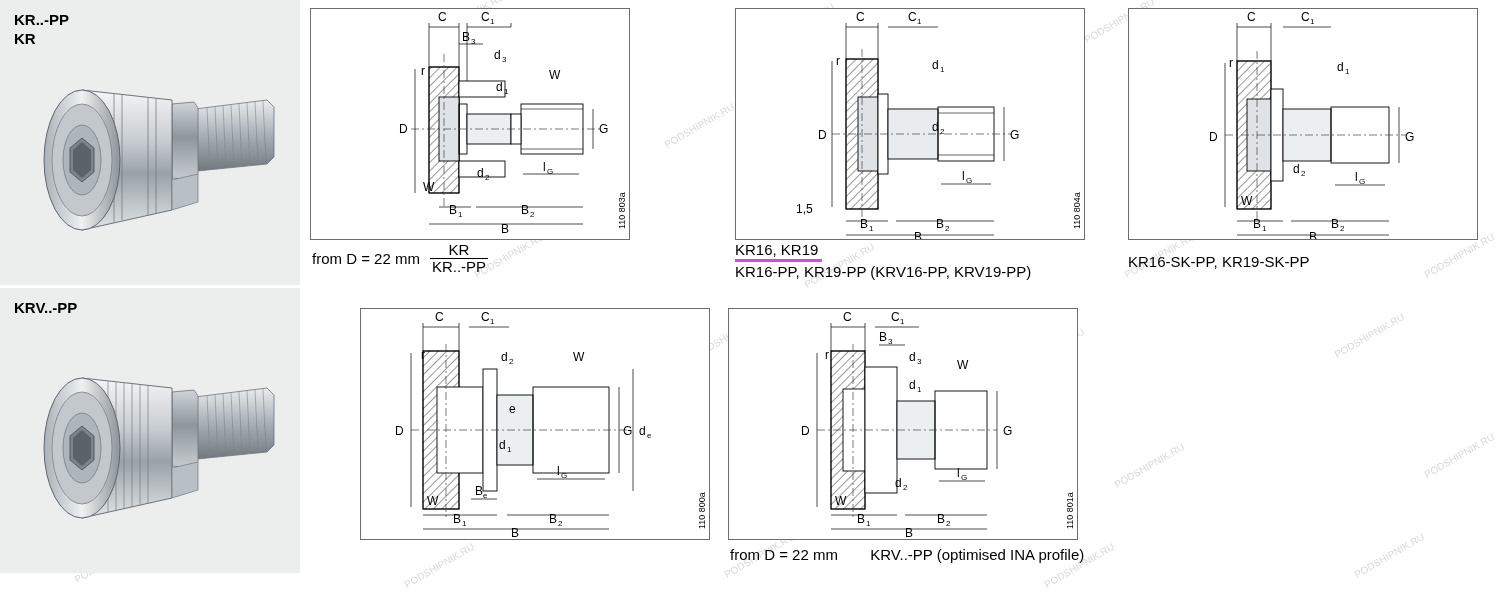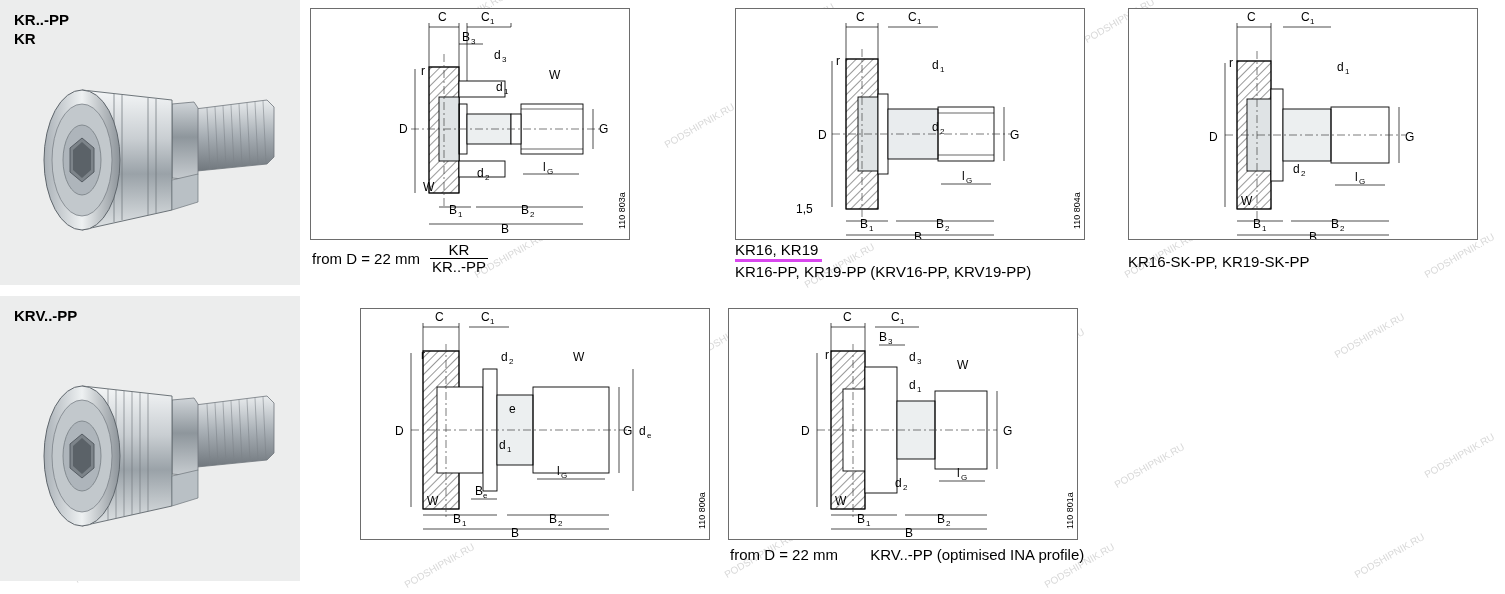--- a/index.html
+++ b/index.html
@@ -142,21 +142,21 @@
         <ellipse cx="60" cy="98" rx="19" ry="35" fill="#aeb5bb" stroke="#767d83" stroke-width="0.8"></ellipse>
 
         <polygon points="60,76 72,86 72,110 60,120 48,110 48,86" fill="#7d848a" stroke="#4e555b" stroke-width="0.9"></polygon>
         <polygon points="60,80 69,88 69,108 60,116 51,108 51,88" fill="#5b6268"></polygon>
 
         <path d="M150,118 L176,112 L176,140 L150,148 Z" fill="#b9c0c5" stroke="#6e757b" stroke-width="0.7"></path>
       </svg>
     </div>
   </div>
 
-  <div class="panel grey" style="left:0px;top:296px;width:300px;height:285px;">
+  <div class="panel grey" style="left:0px;top:288px;width:300px;height:285px;">
     <div class="title-label" style="position:absolute;left:14px;top:10px;">KRV..-PP</div>
 
     <div class="render" style="left:22px;top:62px;width:270px;height:180px;">
       <svg width="270" height="180" viewBox="0 0 270 180">
         <defs>
           <linearGradient id="h1" x1="0" y1="0" x2="0" y2="1">
             <stop offset="0%" stop-color="#f4f6f7"></stop>
             <stop offset="35%" stop-color="#c9ced2"></stop>
             <stop offset="60%" stop-color="#9aa2a8"></stop>
             <stop offset="100%" stop-color="#dfe3e5"></stop>

